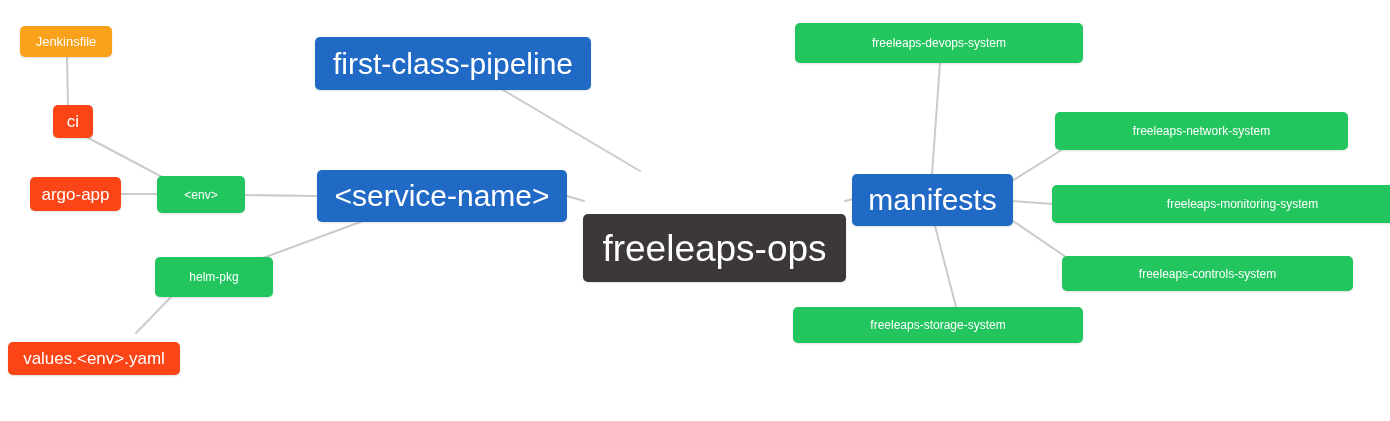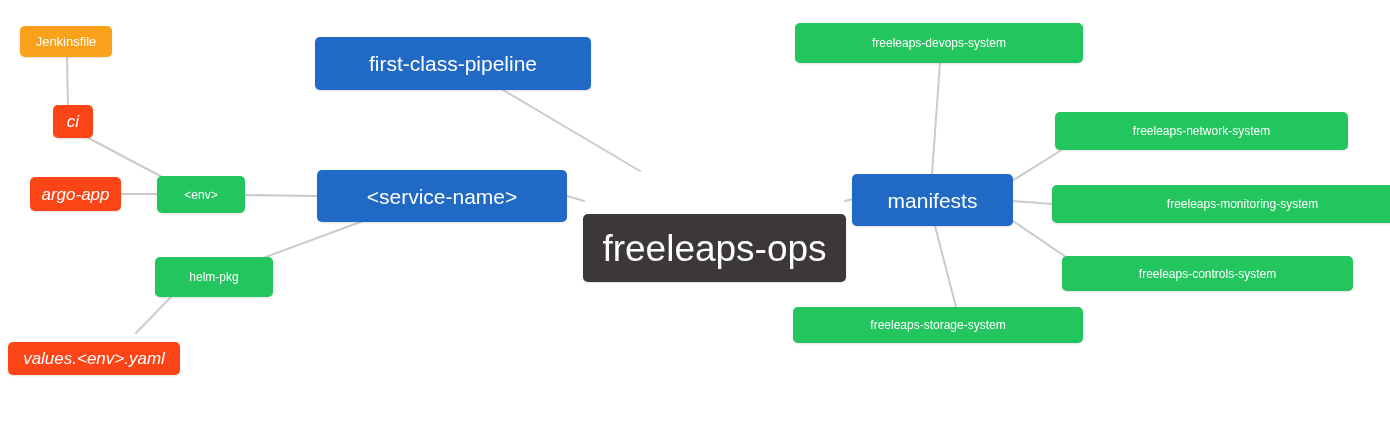--- a/index.html
+++ b/index.html
@@ -30,23 +30,23 @@
     color: #ffffff;
     border-radius: 5px;
     box-sizing: border-box;
     white-space: nowrap;
     box-shadow: 0 1px 2px rgba(0,0,0,0.12);
     cursor: pointer;
     line-height: 1;
     padding: 0 20px;
   }
   .lvl-root { font-size: 37px; margin-top: 44px; }
-  .lvl-l1   { font-size: 21px; }
+  .lvl-l1   { font-size: 30px; }
   .lvl-l2   { font-size: 12px; }
-  .lvl-l3   { font-size: 17px; font-style: italic; }
+  .lvl-l3   { font-size: 17px; }
   .lvl-l4   { font-size: 13px; }
 </style>
 </head>
 <body>
 
 <div id="canvas">
   <svg id="edge-layer" viewBox="0 0 1390 421" xmlns="http://www.w3.org/2000/svg">
       <line x1="67" y1="57" x2="68" y2="105" stroke="#cbcbcb" stroke-width="2" stroke-linecap="round"></line>
       <line x1="81" y1="134" x2="164" y2="178" stroke="#cbcbcb" stroke-width="2" stroke-linecap="round"></line>
       <line x1="121" y1="194" x2="157" y2="194" stroke="#cbcbcb" stroke-width="2" stroke-linecap="round"></line>

